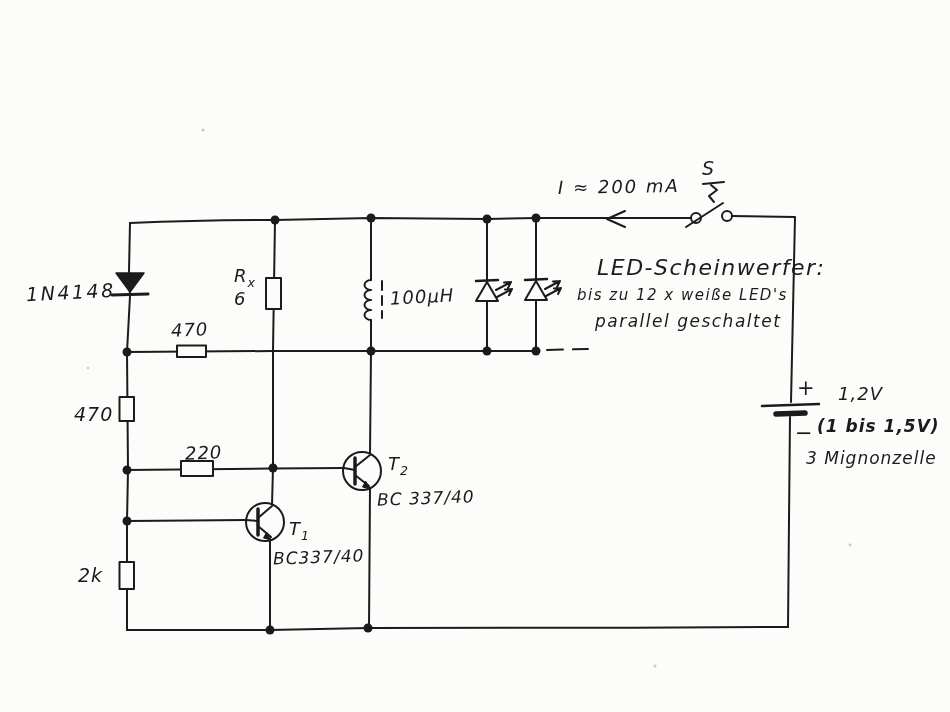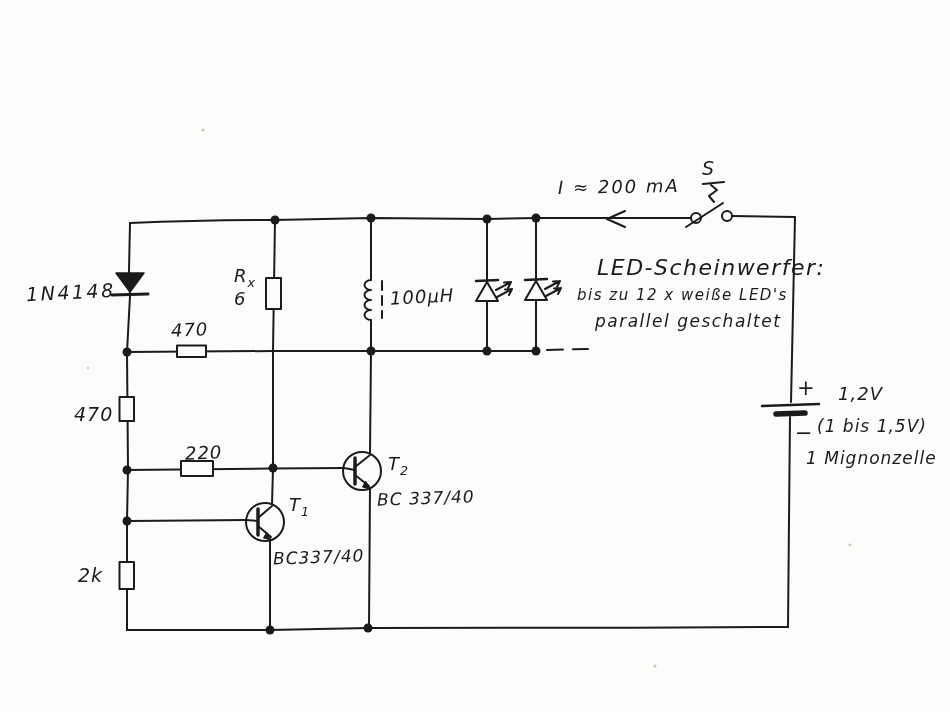--- a/index.html
+++ b/index.html
@@ -155,37 +155,37 @@
   <div class="lbl" style="left:171px;top:320px;font-size:18px;transform:rotate(-2deg);">470</div>
 
   <div class="lbl" style="left:390px;top:287px;font-size:18px;transform:rotate(-3deg);">100μH</div>
 
   <div class="lbl" style="left:74px;top:404px;font-size:19px;">470</div>
 
   <div class="lbl" style="left:185px;top:443px;font-size:18px;transform:rotate(-2deg);">220</div>
 
   <div class="lbl" style="left:78px;top:565px;font-size:19px;">2k</div>
 
-  <div class="lbl" style="left:289px;top:495px;font-size:18px;font-style:italic;">
+  <div class="lbl" style="left:289px;top:519px;font-size:18px;font-style:italic;">
     <span>T</span><sub>1</sub>
   </div>
   <div class="lbl" style="left:273px;top:548px;font-size:17px;transform:rotate(-2deg);">BC337/40</div>
 
   <div class="lbl" style="left:388px;top:454px;font-size:18px;">
     <span>T</span><sub>2</sub>
   </div>
   <div class="lbl" style="left:377px;top:489px;font-size:17px;transform:rotate(-2deg);">BC 337/40</div>
 
   <div class="lbl" style="left:558px;top:177px;font-size:18px;transform:rotate(-1deg);letter-spacing:2px;">I ≈ 200 mA</div>
 
   <div class="lbl" style="left:702px;top:158px;font-size:19px;">S</div>
 
   <div class="lbl note" style="left:597px;top:256px;font-size:22px;">LED-Scheinwerfer:</div>
   <div class="lbl note" style="left:577px;top:287px;font-size:15px;">bis zu 12 x weiße LED's</div>
   <div class="lbl note" style="left:595px;top:312px;font-size:17px;">parallel geschaltet</div>
 
   <div class="lbl" style="left:797px;top:377px;font-size:21px;font-style:normal;">+</div>
   <div class="lbl" style="left:838px;top:384px;font-size:18px;">1,2V</div>
   <div class="lbl" style="left:795px;top:422px;font-size:21px;font-style:normal;">−</div>
-  <div class="lbl" style="left:817px;top:417px;font-size:17px;">(1 bis 1,5V)</div>
-  <div class="lbl" style="left:806px;top:449px;font-size:17px;">1 Mignonzelle</div>
+  <div class="lbl" style="left:817px;top:417px;font-size:17px;font-weight:bold;">(1 bis 1,5V)</div>
+  <div class="lbl" style="left:806px;top:449px;font-size:17px;">3 Mignonzelle</div>
 
 </div>
 
 </body></html>

